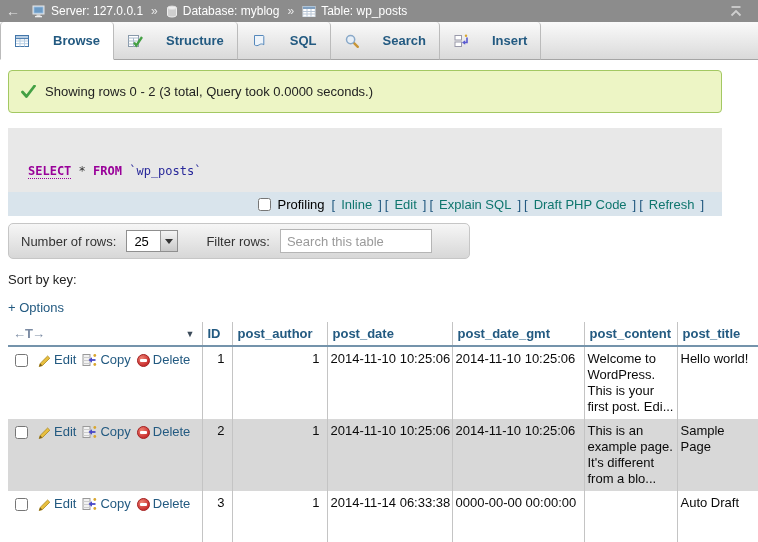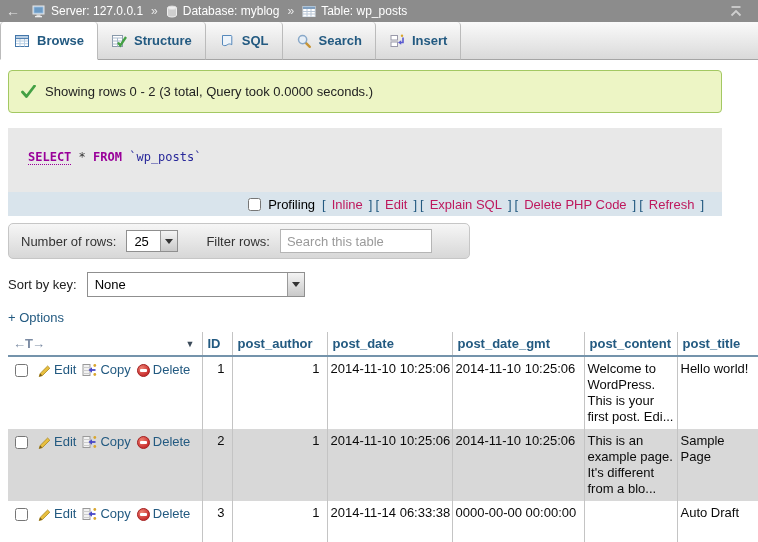--- a/index.html
+++ b/index.html
@@ -11,46 +11,46 @@
             color:#fff; font-size:12px; padding:0 6px; }
   .topbar .back { color:#e3e3e3; font-size:14px; width:26px; cursor:pointer; }
   .crumb { display:flex; align-items:flex-end; gap:5px; }
   .crumb .seg { color:#fff; cursor:pointer; }
   .crumb .sep { color:#e8e8e8; margin:0 3px; }
   .topbar .spacer { flex:1; }
   .topbar .collapse { cursor:pointer; margin-right:8px; display:flex; }
 
   
   .tabbar { height:38px; display:flex; background:linear-gradient(#fafafa,#d9d9d9); }
-  .tab { display:flex; align-items:center; gap:7px; padding:16px 13px;
+  .tab { display:flex; align-items:center; gap:23px; padding:16px 13px;
          border-right:1px solid #bbb; border-bottom:1px solid #a5a5a5;
          font-size:13px; font-weight:bold; color:#235a81; cursor:pointer;
          border-top-left-radius:4px; border-top-right-radius:4px; }
   .tab.active { background:#fff; border-bottom:1px solid #fff; border-left:1px solid #bbb; }
   .tab-filler { flex:1; border-bottom:1px solid #a5a5a5; }
   .more-caret { width:0; height:0; border-left:6px solid transparent;
                 border-right:6px solid transparent; border-top:7px solid #235a81; }
 
   
   .msg { margin:10px 0 0 8px; width:714px; height:43px; background:#edf5c5;
          border:1px solid #a3c862; border-radius:4px; display:flex;
          align-items:center; gap:9px; padding-left:12px; font-size:13px; color:#222; }
 
   
   .querybox { margin:15px 0 0 8px; width:714px; }
-  .query-sql { height:64px; background:#e8e8e8; padding:22px 0 0 20px;
+  .query-sql { height:64px; background:#e8e8e8; padding:36px 0 0 20px;
                font-family:"DejaVu Sans Mono", monospace; font-size:12px; color:#333; }
   .kw { color:#990099; font-weight:bold; }
   .kw.help { border-bottom:1px dotted #990099; cursor:pointer; }
   .ident { color:#28289a; }
   .query-actions { height:24px; background:#d9e4ec; display:flex; align-items:center;
                    justify-content:flex-end; font-size:13px; padding-right:18px; gap:3px; }
   .query-actions .plabel { color:#000; margin:0 4px 0 4px; }
   .bkt { color:#235a81; }
-  .qlink { color:#be185d; cursor:pointer; margin:0 3px; }
+  .qlink { color:#0f766e; cursor:pointer; margin:0 3px; }
 
   
   .rowsbar { margin:7px 0 0 8px; width:462px; height:36px; border-radius:5px;
              background:linear-gradient(#f6f6f6,#d7d7d7); border:1px solid #c6c6c6;
              display:flex; align-items:center; font-size:13px; color:#333;
              padding:0 12px; }
   .rowsbar .lbl { margin-right:10px; }
   .fake-select { display:inline-flex; align-items:stretch; background:#fff;
                  border:1px solid #8f8f8f; height:22px; cursor:pointer; }
   .fake-select .val { display:flex; align-items:center; padding:0 7px; font-size:13px; color:#000; flex:1; }
@@ -199,21 +199,21 @@
     <span class="bkt">[</span>
       <span class="qlink">Inline</span>
       <span class="bkt">]</span>
     <span class="bkt">[</span>
       <span class="qlink">Edit</span>
       <span class="bkt">]</span>
     <span class="bkt">[</span>
       <span class="qlink">Explain SQL</span>
       <span class="bkt">]</span>
     <span class="bkt">[</span>
-      <span class="qlink">Delete PHP Code</span>
+      <span class="qlink">Draft PHP Code</span>
       <span class="bkt">]</span>
     <span class="bkt">[</span>
       <span class="qlink">Refresh</span>
       <span class="bkt">]</span>
   </div>
 </div>
 
 <div class="rowsbar">
   <span class="lbl">Number of rows:</span>
   <span class="fake-select sel-rows">
@@ -221,26 +221,20 @@
     <span class="arrow-btn">
         <i></i>
       </span>
   </span>
   <span class="lbl filter-lbl">Filter rows:</span>
   <input class="filter-input" type="text" placeholder="Search this table" style="">
 </div>
 
 <div class="sortrow">
   <span class="lbl">Sort by key:</span>
-  <span class="fake-select sel-sort">
-    <span class="val">None</span>
-    <span class="arrow-btn">
-        <i></i>
-      </span>
-  </span>
 </div>
 
 <div class="options">+ Options</div>
 
 <table class="grid">
   <colgroup>
     <col class="c-act">
       <col class="c-id">
       <col class="c-auth">
       <col class="c-date">

